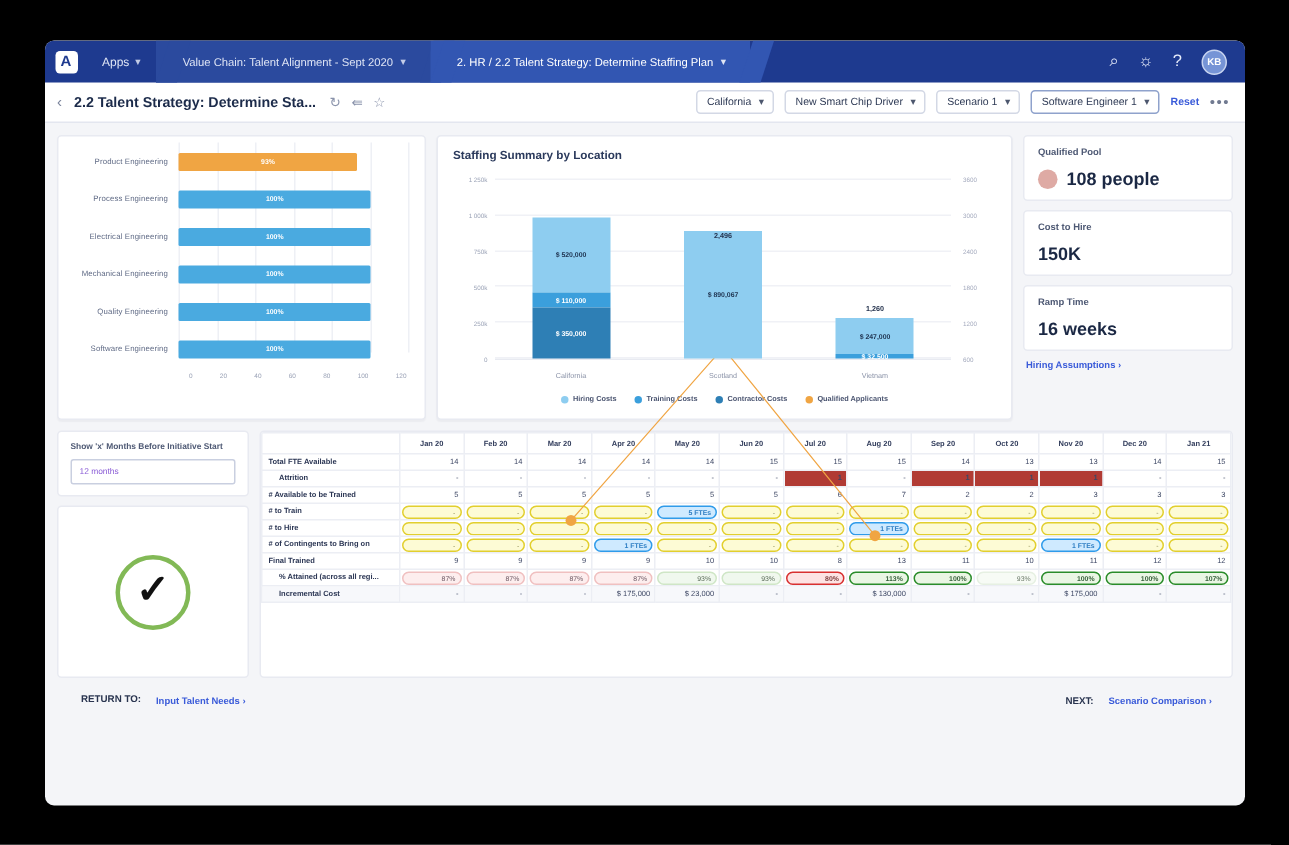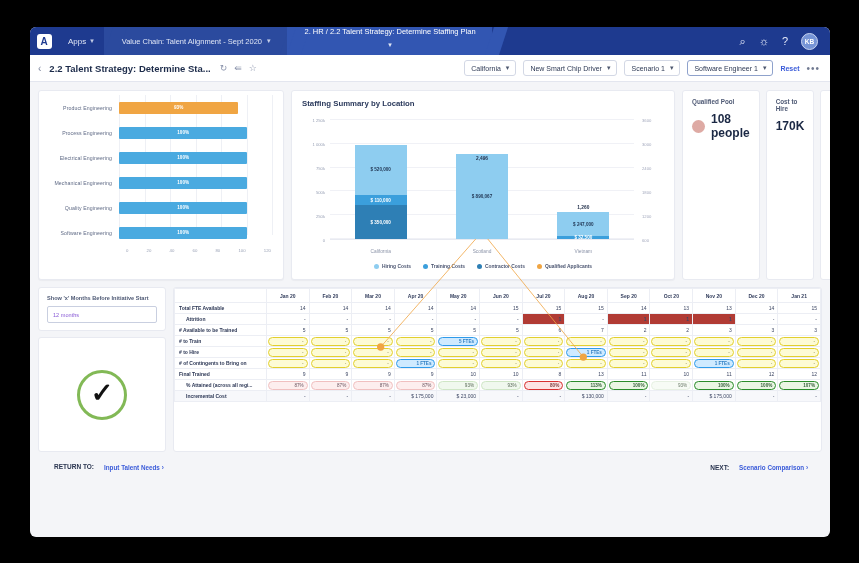--- a/index.html
+++ b/index.html
@@ -41,21 +41,21 @@
     cursor: pointer;
   }
   .nav-crumb {
     display: flex; align-items: center; gap: 5px;
     padding: 0 16px 0 18px;
     font-size: 7.5px; color: #dfe5f5;
     position: relative;
     cursor: pointer;
   }
   .nav-crumb.shade1 { background: #2b4a9e; }
-  .nav-crumb.shade2 { background: #3256b2; color: #ffffff; flex-direction: column; }
+  .nav-crumb.shade2 { background: #3256b2; color: #ffffff; }
   .nav-crumb.shade1::before, .nav-crumb.shade2::before {
     content:""; position:absolute; left:0; top:0; bottom:0; width:14px;
     background: inherit;
     transform: skewX(-18deg); transform-origin: bottom left;
   }
   .nav-crumb.shade1::after, .nav-crumb.shade2::after {
     content:""; position:absolute; right:-7px; top:0; bottom:0; width:14px;
     background: inherit;
     transform: skewX(-18deg); transform-origin: bottom left;
     z-index: 0;
@@ -106,21 +106,21 @@
     border:1px solid #e8eaf1;
     box-shadow: 0 1px 1px rgba(20,30,60,.04);
   }
   .card-title {
     font-size: 7.8px; font-weight:bold; color:#2b3a5c;
     padding: 8px 10px 2px 10px;
   }
 
   .panel-a { width: 246px; position: relative; }
   .panel-b { flex: 1; position: relative; }
-  .panel-c { width: 140px; display:flex; gap:6px; }
+  .panel-c { width: 140px; display:flex; flex-direction:column; gap:6px; }
 
   
   .hbar-wrap { padding: 4px 10px 0 8px; position:relative; }
   .hbar-row { display:flex; align-items:center; height: 25px; }
   .hbar-label {
     width: 72px; text-align:right; padding-right:7px;
     font-size:5.2px; color:#5f6a85; letter-spacing:.1px;
   }
   .hbar-track { flex:1; position:relative; height:100%; display:flex; align-items:center;}
   .hbar-fill {
@@ -446,21 +446,21 @@
       <div class="panel-c">
         <div class="kpi">
           <div class="kpi-label">Qualified Pool</div>
           <div class="kpi-value">
             <span class="kpi-dot"></span>
             <span>108 people</span>
           </div>
         </div>
         <div class="kpi">
           <div class="kpi-label">Cost to Hire</div>
-          <div class="kpi-value">170K</div>
+          <div class="kpi-value">150K</div>
         </div>
         <div class="kpi">
           <div class="kpi-label">Ramp Time</div>
           <div class="kpi-value">16 weeks</div>
         </div>
         <div class="assump">
           <span>Hiring Assumptions </span>›
         </div>
       </div>
     </div>

